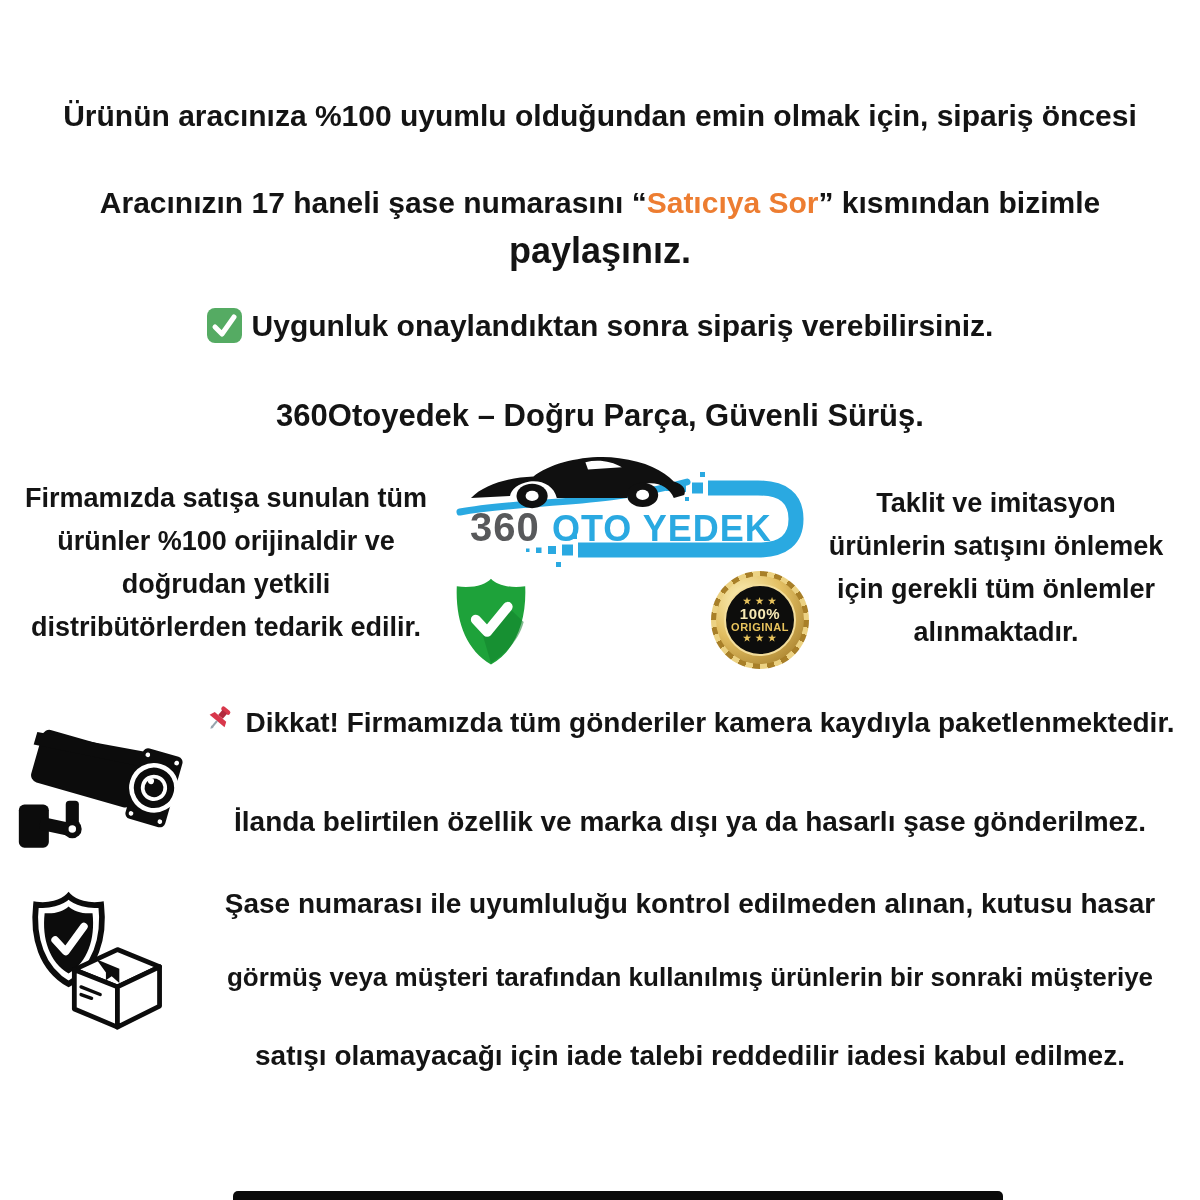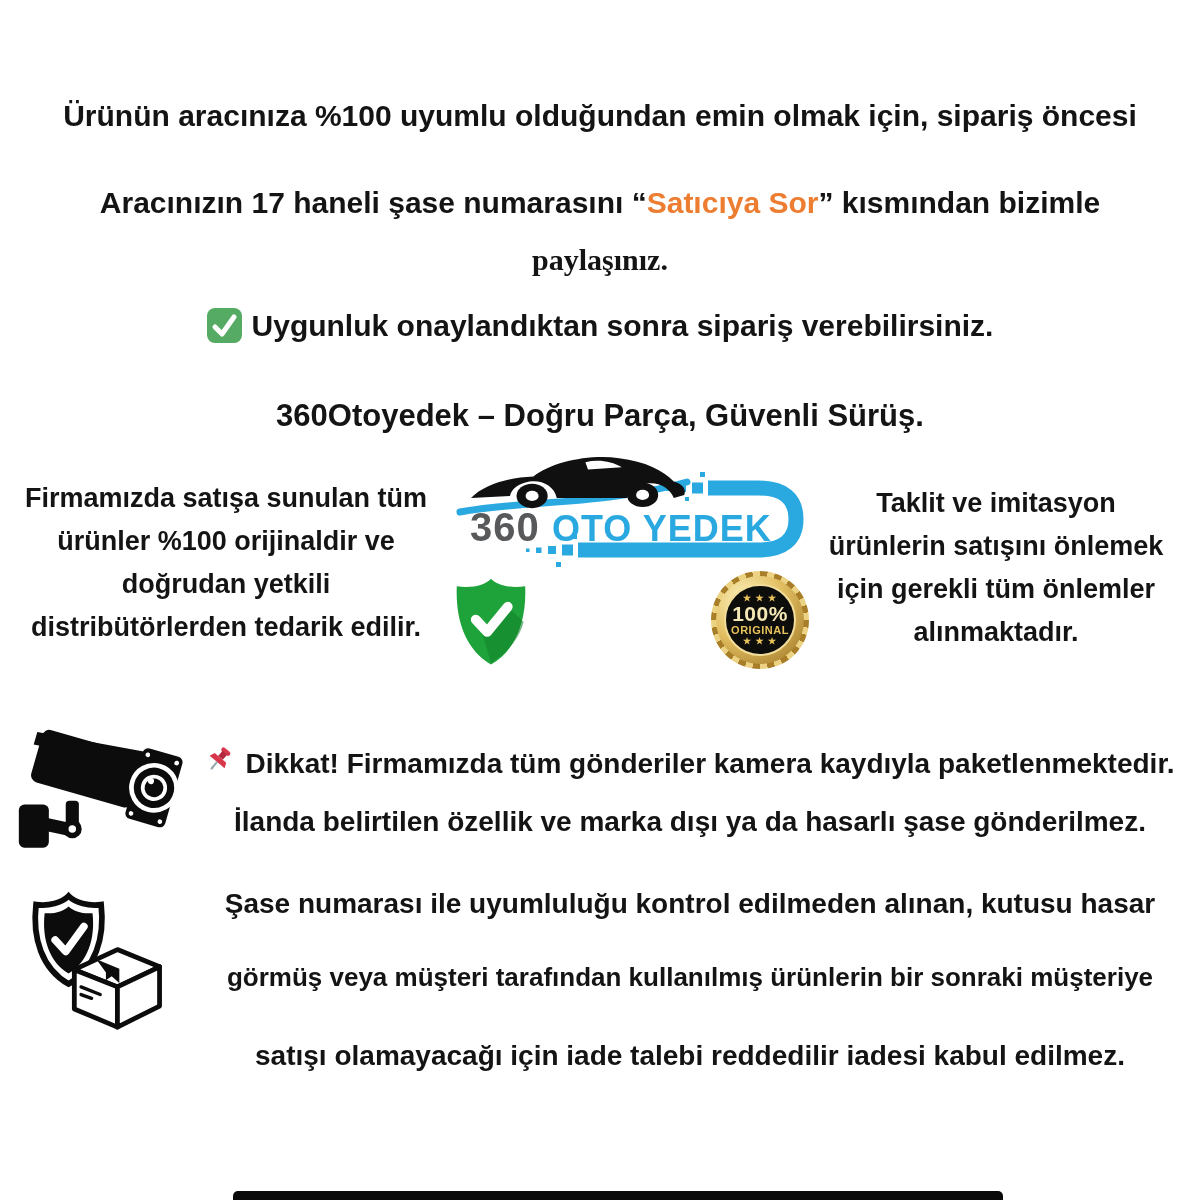--- a/index.html
+++ b/index.html
@@ -7,46 +7,46 @@
           font-family:"Liberation Sans",sans-serif;font-weight:700;color:#141414;}
   .abs{position:absolute;}
   .cline{left:0;width:1200px;text-align:center;white-space:nowrap;}
   .icon-line{display:flex;align-items:center;justify-content:center;gap:10px;}
   .orange{color:#ED7D31;}
   .fs30{font-size:30px;}
   .fs31{font-size:31px;}
   .notice{top:16px;}
   .compat{top:99px;font-size:30px;text-align:center;}
   .ask1{top:186px;font-size:30px;}
-  .ask2{top:243px;font-size:30px;font-family:Liberation Serif, serif;}
+  .ask2{top:230px;font-size:36px;}
   .approval{top:308px;align-items:center;}
   .slogan{top:398px;font-size:31px;}
   .claim{font-size:27px;line-height:43px;text-align:center;}
   .claim-left{left:0;top:477px;width:452px;}
   .claim-right{left:808px;top:482px;width:376px;}
   .botline{left:190px;width:1000px;text-align:center;white-space:nowrap;font-size:28px;}
-  .cam1{top:745px;text-align:center;}
+  .cam1{top:704px;text-align:center;}
   .cam2{top:806px;}
   .ret1{top:888px;}
   .ret2{top:962px;font-size:26px;}
   .ret3{top:1040px;}
   .checkbox-icon{display:inline-block;width:35px;height:35px;background:#55AB63;border-radius:8px;
                  flex:0 0 auto;}
   .pin-icon{display:inline-block;flex:0 0 auto;}
   
   .badge{left:711px;top:570px;width:98px;height:102px;}
   .badge-ring{position:absolute;left:0;top:1px;width:98px;height:98px;border-radius:50%;
     background:repeating-conic-gradient(#a87f28 0deg 9deg,#ecd283 9deg 18deg);}
   .badge-ring2{position:absolute;left:5px;top:6px;width:88px;height:88px;border-radius:50%;
     background:radial-gradient(circle at 32% 28%,#fdf3c0,#e3bf62 45%,#9c7524 95%);}
   .badge-core{position:absolute;left:13px;top:14px;width:72px;height:72px;border-radius:50%;
     background:#0d0d0c;border:2px solid #f3dd9a;box-sizing:border-box;
     display:flex;flex-direction:column;align-items:center;justify-content:center;line-height:1.05;}
   .badge-stars{font-size:9px;color:#e8c35c;letter-spacing:1px;}
-  .badge-percent{font-size:21px;color:#f6e8b4;letter-spacing:0.5px;}
+  .badge-percent{font-size:15px;color:#f6e8b4;letter-spacing:0.5px;}
   .badge-label{font-size:11px;color:#e8c35c;letter-spacing:0.5px;}
   .bottom-bar{left:233px;bottom:0;width:770px;height:9px;background:#0a0a0a;border-radius:5px 5px 0 0;}
 </style>
 </head>
 <body>
 
 <div class="canvas">
 
 
   <div class="abs cline compat">Ürünün aracınıza %100 uyumlu olduğundan emin olmak için, sipariş öncesi</div>

